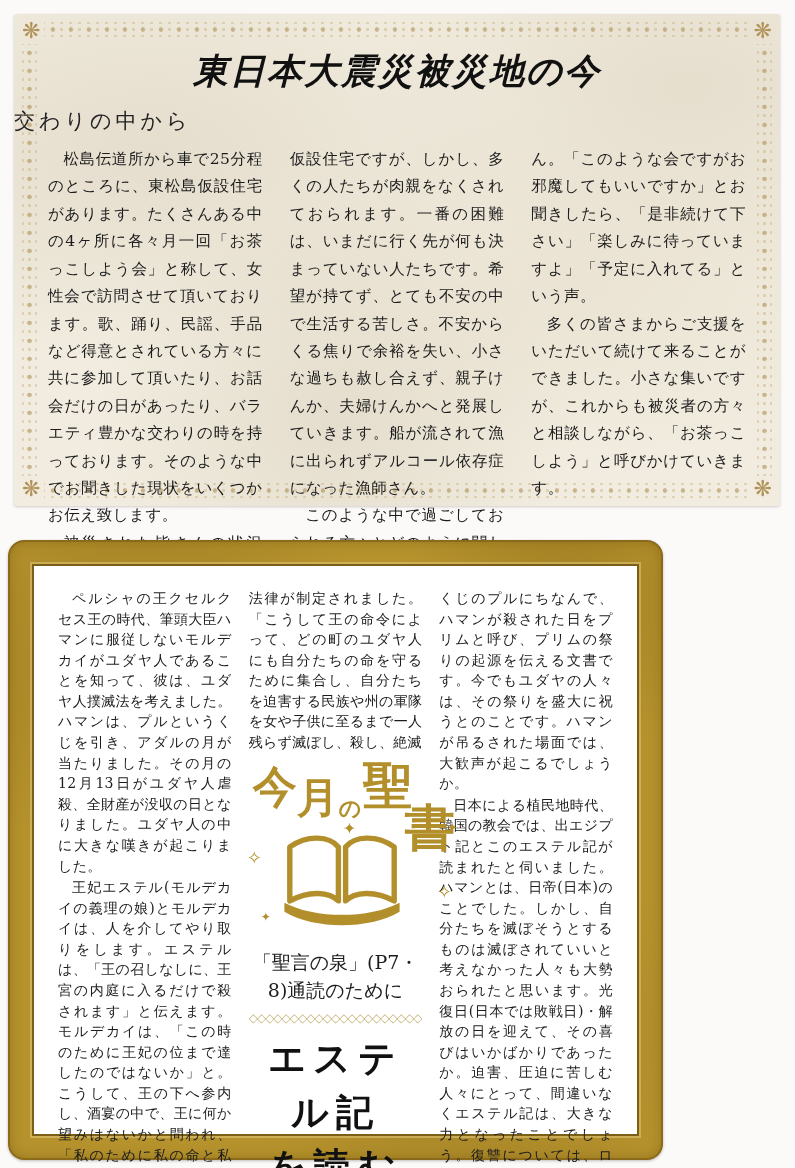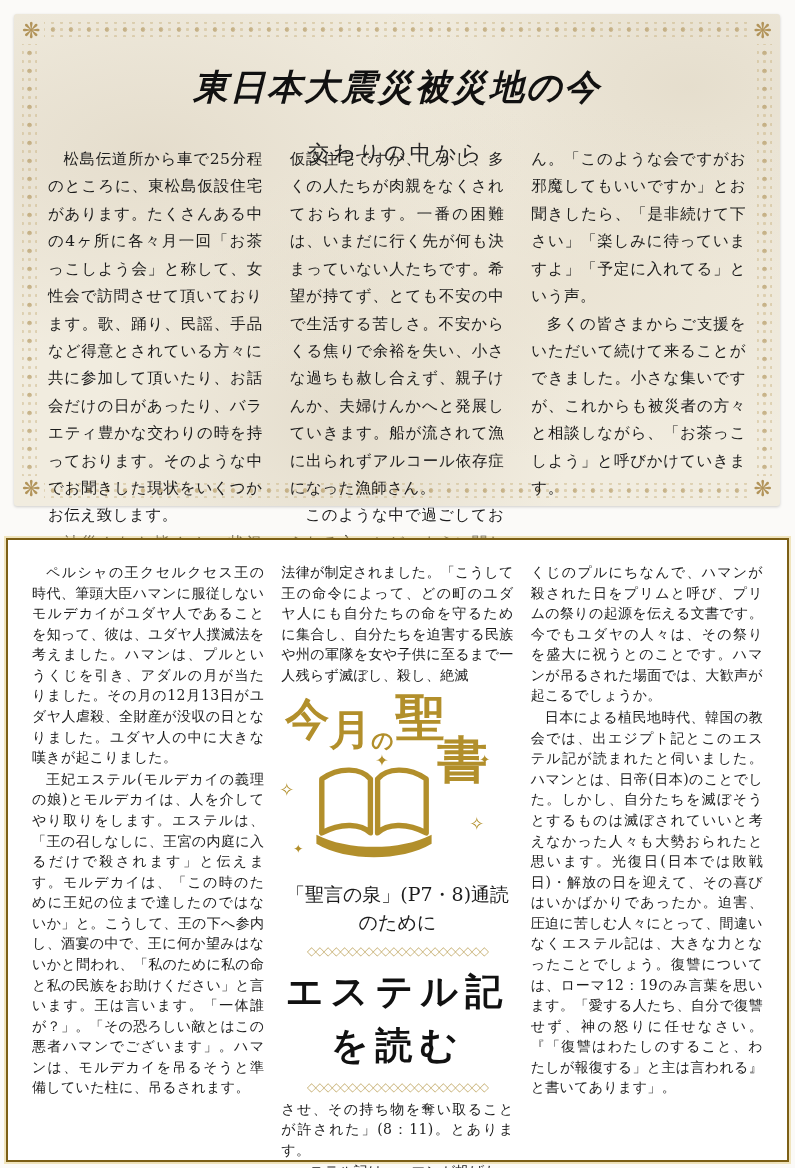--- a/index.html
+++ b/index.html
@@ -40,47 +40,47 @@
       radial-gradient(circle, rgba(196,172,118,.5) 1.3px, transparent 1.9px);
     background-size:15px 18px, 7px 9px;
     background-position:0 0, 4px 4px;
   }
   .orn-top{top:8px} .orn-bottom{bottom:8px} .orn-left{left:8px} .orn-right{right:8px}
   .corner { position:absolute; color:#b2945a; font-size:22px; line-height:1; }
   .corner-tl{left:8px; top:6px} .corner-tr{right:8px; top:6px}
   .corner-bl{left:8px; bottom:6px} .corner-br{right:8px; bottom:6px}
 
   .a1-title {
-    margin:16px; padding-top:34px; text-align:center;
+    margin:0; padding-top:34px; text-align:center;
     font-size:35px; font-weight:bold; font-style:italic; letter-spacing:2px;
     color:#111;
   }
   .a1-subtitle {
-    margin:0; padding-top:12px; text-align:center;
+    margin:0; padding-top:12px; text-align:left;
     font-size:21px; font-weight:normal; letter-spacing:4px; color:#222;
   }
   .top-cols {
     position:absolute; left:34px; right:34px; top:132px; bottom:26px;
     display:flex; gap:27px;
   }
   .top-cols .col {
     flex:1; min-width:0; font-size:15.5px; line-height:1.77;
     text-align:justify; letter-spacing:.5px;
   }
   p { margin:0; }
   .indent { text-indent:1em; }
 
   .sig1 { margin-top:52px; }
   .sig1-name { font-size:18px; letter-spacing:3px; }
   .sig1-aff { font-size:12.5px; margin-top:3px; letter-spacing:1px; }
 
   
   .gold-frame {
-    position:absolute; left:8px; top:540px; width:779px; height:620px;
-    box-sizing:border-box; 
+    position:absolute; left:8px; top:540px; width:655px; height:620px;
+    box-sizing:border-box; padding:26px;
     background-color:#b5922c;
     background-image:
       radial-gradient(ellipse at 22% 20%, rgba(137,104,28,.45), transparent 30%),
       radial-gradient(ellipse at 70% 80%, rgba(146,112,32,.4), transparent 34%),
       radial-gradient(ellipse at 50% 50%, rgba(214,180,90,.3), transparent 45%),
       radial-gradient(circle at 85% 10%, rgba(120,90,20,.3), transparent 20%);
     border-radius:16px;
     box-shadow:inset 0 0 0 2px rgba(132,100,26,.8), inset 0 0 14px rgba(90,62,6,.4), 0 1px 3px rgba(0,0,0,.25);
   }
   .frame-inner {

